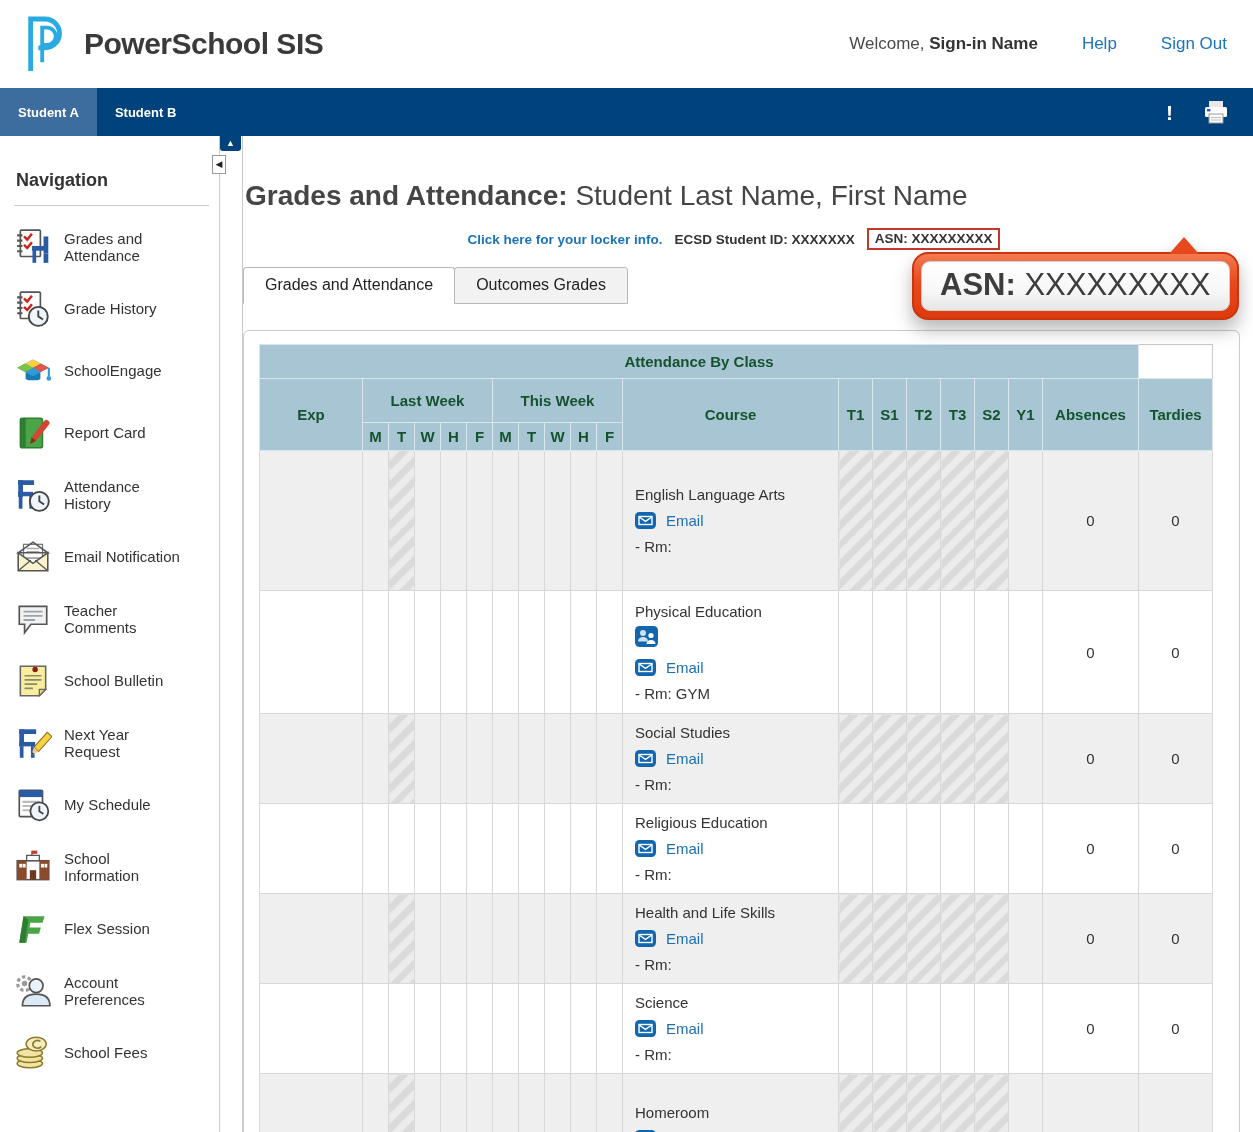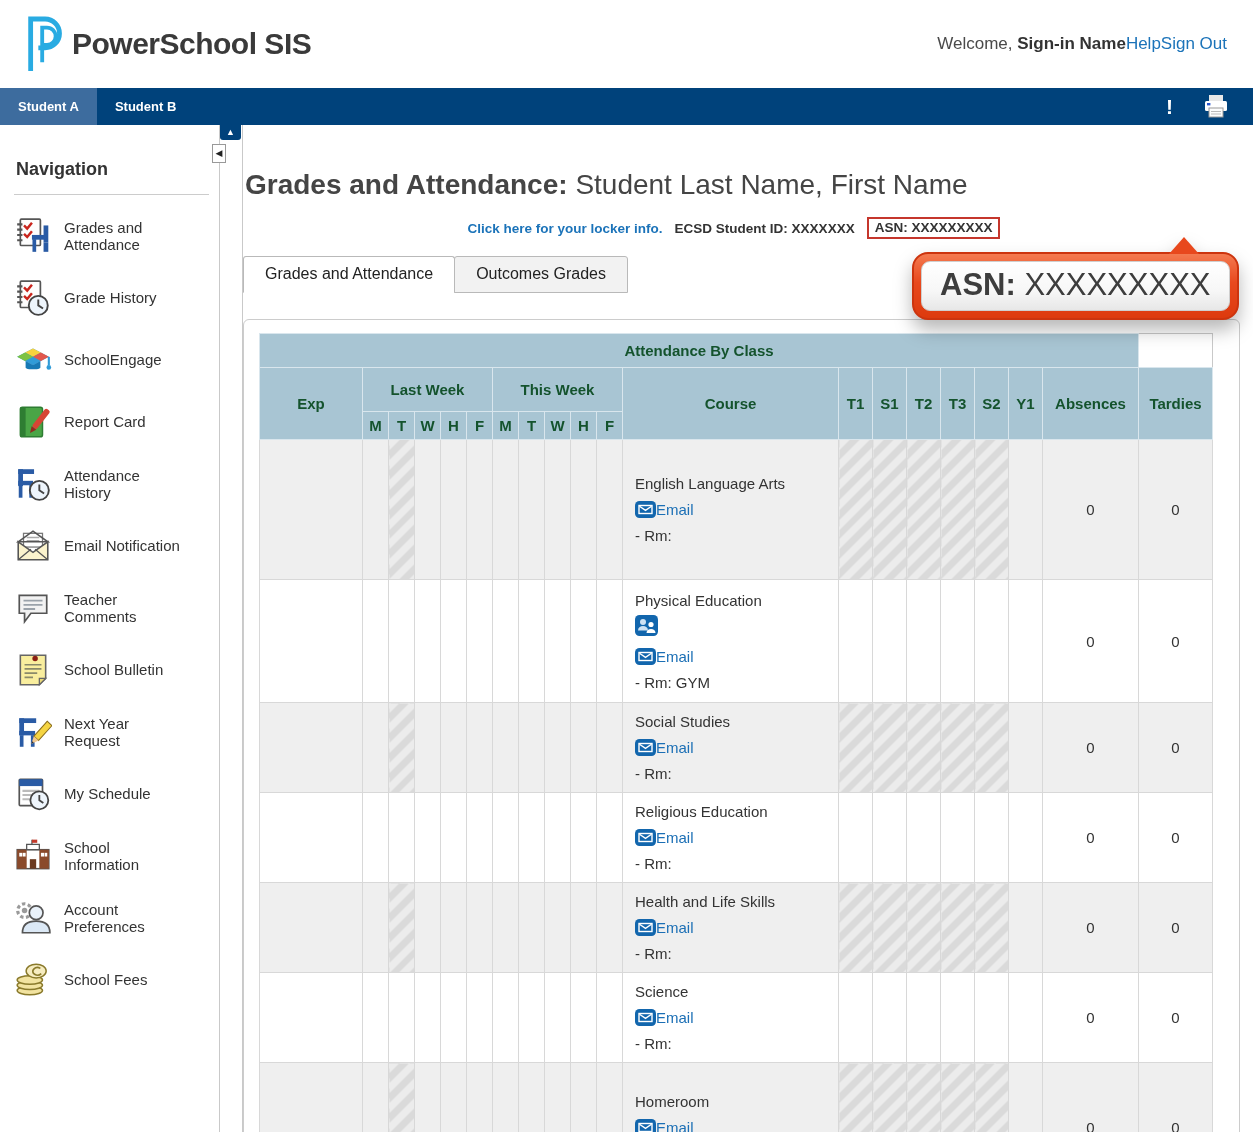--- a/index.html
+++ b/index.html
@@ -4,28 +4,28 @@
 <style>
   * { box-sizing: border-box; margin: 0; padding: 0; }
   html,body { width:1253px; height:1132px; }
   body {
     font-family:"Liberation Sans", sans-serif;
     background:#fff; color:#333;
     position:relative; overflow:hidden;
   }
   
   .header { height:88px; display:flex; align-items:center; padding:0 20px 0 22px; background:#fff; }
-  .logo-area { display:flex; align-items:center; gap:0; }
+  .logo-area { display:flex; align-items:center; gap:12px; }
   .app-title { font-size:30px; font-weight:bold; color:#3a3a3a; letter-spacing:-0.5px; }
-  .header-right { margin-left:auto; display:flex; align-items:center; font-size:17px; padding-right:6px; }
+  .header-right { margin-left:auto; display:flex; align-items:center; gap:44px; font-size:17px; padding-right:6px; }
   .welcome { color:#4a4a4a; }
   .welcome b { color:#333; }
   .hlink { color:#1b73b9; text-decoration:none; cursor:pointer; }
   
-  .navbar { height:37px; background:#00427b; display:flex; align-items:stretch; }
+  .navbar { height:48px; background:#00427b; display:flex; align-items:stretch; }
   .student-tab { padding:0 18px; display:flex; align-items:center; color:#fff; font-size:13px; font-weight:bold; cursor:pointer; }
   .student-tab.active { background:#3d6c9e; }
   .navbar-right { margin-left:auto; display:flex; align-items:center; gap:30px; padding-right:24px; }
   .alert-glyph { color:#fff; font-weight:bold; font-size:21px; line-height:1; cursor:pointer; }
   
   .layout { display:flex; height:1008px; }
   .sidebar { width:220px; border-right:1px solid #c9c9c9; padding:24px 6px 0 14px; }
   .nav-title { font-size:18px; font-weight:bold; color:#333; padding:10px 0 14px 2px; border-bottom:1px solid #ccc; margin-right:4px; }
   .nav-list { margin-top:22px; display:flex; flex-direction:column; row-gap:24px; }
   .nav-item { display:flex; align-items:center; gap:12px; cursor:pointer; min-height:38px; }
@@ -52,21 +52,21 @@
   table.att th { background:#a8c5d3; border:1px solid #d9e6ed; font-weight:bold; color:#14532d; }
   .tr-title th { height:34px; font-size:15px; }
   .tr-groups th { height:44px; }
   .tr-days th { height:28px; font-size:15px; }
   table.att td { border:1px solid #d8d8d8; background:#fff; }
   tr.odd td { background:#efefef; }
   td.hatch, tr.odd td.hatch { background:#ececec; background-image:repeating-linear-gradient(135deg,#ececec 0 7px,#dadada 7px 14px); }
   td.num { text-align:center; }
   td.course-cell { padding:10px 12px; vertical-align:middle; }
   .course-name { font-size:15px; color:#333; }
-  .email-line { margin-top:9px; display:flex; gap:0; }
+  .email-line { margin-top:9px; display:flex; gap:10px; }
   .email-link { color:#1b6fb5; text-decoration:none; font-size:15px; cursor:pointer; }
   .room-line { margin-top:9px; color:#333; font-size:15px; }
   .grp-line { margin-top:6px; }
   
   .callout { position:absolute; left:912px; top:252px; z-index:6; filter:drop-shadow(0 10px 9px rgba(0,0,0,0.28)); }
   .callout-body { background:linear-gradient(180deg,#f47a50 0%,#e8481d 45%,#dd3a0e 100%); border:2px solid #cc340e; border-radius:16px; padding:7px; }
   .callout-inner { background:linear-gradient(180deg,#ffffff 0%,#f7f7f7 60%,#e7e7e7 100%); border:1px solid #cfcfcf; border-radius:9px; padding:5px 18px 7px 18px; font-size:31px; color:#3d3d3d; white-space:nowrap; }
   .callout-inner b { letter-spacing:0; }
   .callout-arrow { position:absolute; top:-15px; right:40px; width:0; height:0; border-left:15px solid transparent; border-right:15px solid transparent; border-bottom:17px solid #e8481d; }
 </style>
@@ -246,20 +246,27 @@
           <rect x="5" y="15" width="3" height="3.5" fill="#fff"></rect>
             <rect x="8.5" y="15" width="2.5" height="3.5" fill="#fff"></rect>
           <rect x="25.5" y="15" width="3" height="3.5" fill="#fff"></rect>
             <rect x="29" y="15" width="2.5" height="3.5" fill="#fff"></rect>
           <path d="M17 7V2.5" stroke="#555" stroke-width="1.2"></path>
             <rect x="17" y="2.5" width="5" height="3" fill="#c23a2a"></rect>
         </svg>
         <span class="lbl">School Information</span>
       </div>
 
+      <div class="nav-item">
+        <svg width="38" height="38" viewBox="0 0 36 36">
+          <path d="M5 31 L9 6 H29 L27 12 H15.5 L14.7 16.5 H25.5 L23.7 22.5 H13.5 L11.8 31 Z" fill="#4aa546"></path>
+          <path d="M5 31 L9 6 L13.5 9 L10.5 31 Z" fill="#2e7d32"></path>
+        </svg>
+        <span class="lbl">Flex Session</span>
+      </div>
 
       <div class="nav-item">
         <svg width="38" height="38" viewBox="0 0 36 36">
           <circle cx="10" cy="11" r="6.5" fill="none" stroke="#9a9a9a" stroke-width="3" stroke-dasharray="3.2 2.4"></circle>
           <circle cx="10" cy="11" r="2.6" fill="#9a9a9a"></circle>
           <circle cx="21" cy="13" r="6.5" fill="#e9f1f9" stroke="#555" stroke-width="1.6"></circle>
           <path d="M8 32c0-8 5.5-11 13-11s13 3 13 11z" fill="#dce9f6" stroke="#555" stroke-width="1.6"></path>
         </svg>
         <span class="lbl">Account Preferences</span>
       </div>

